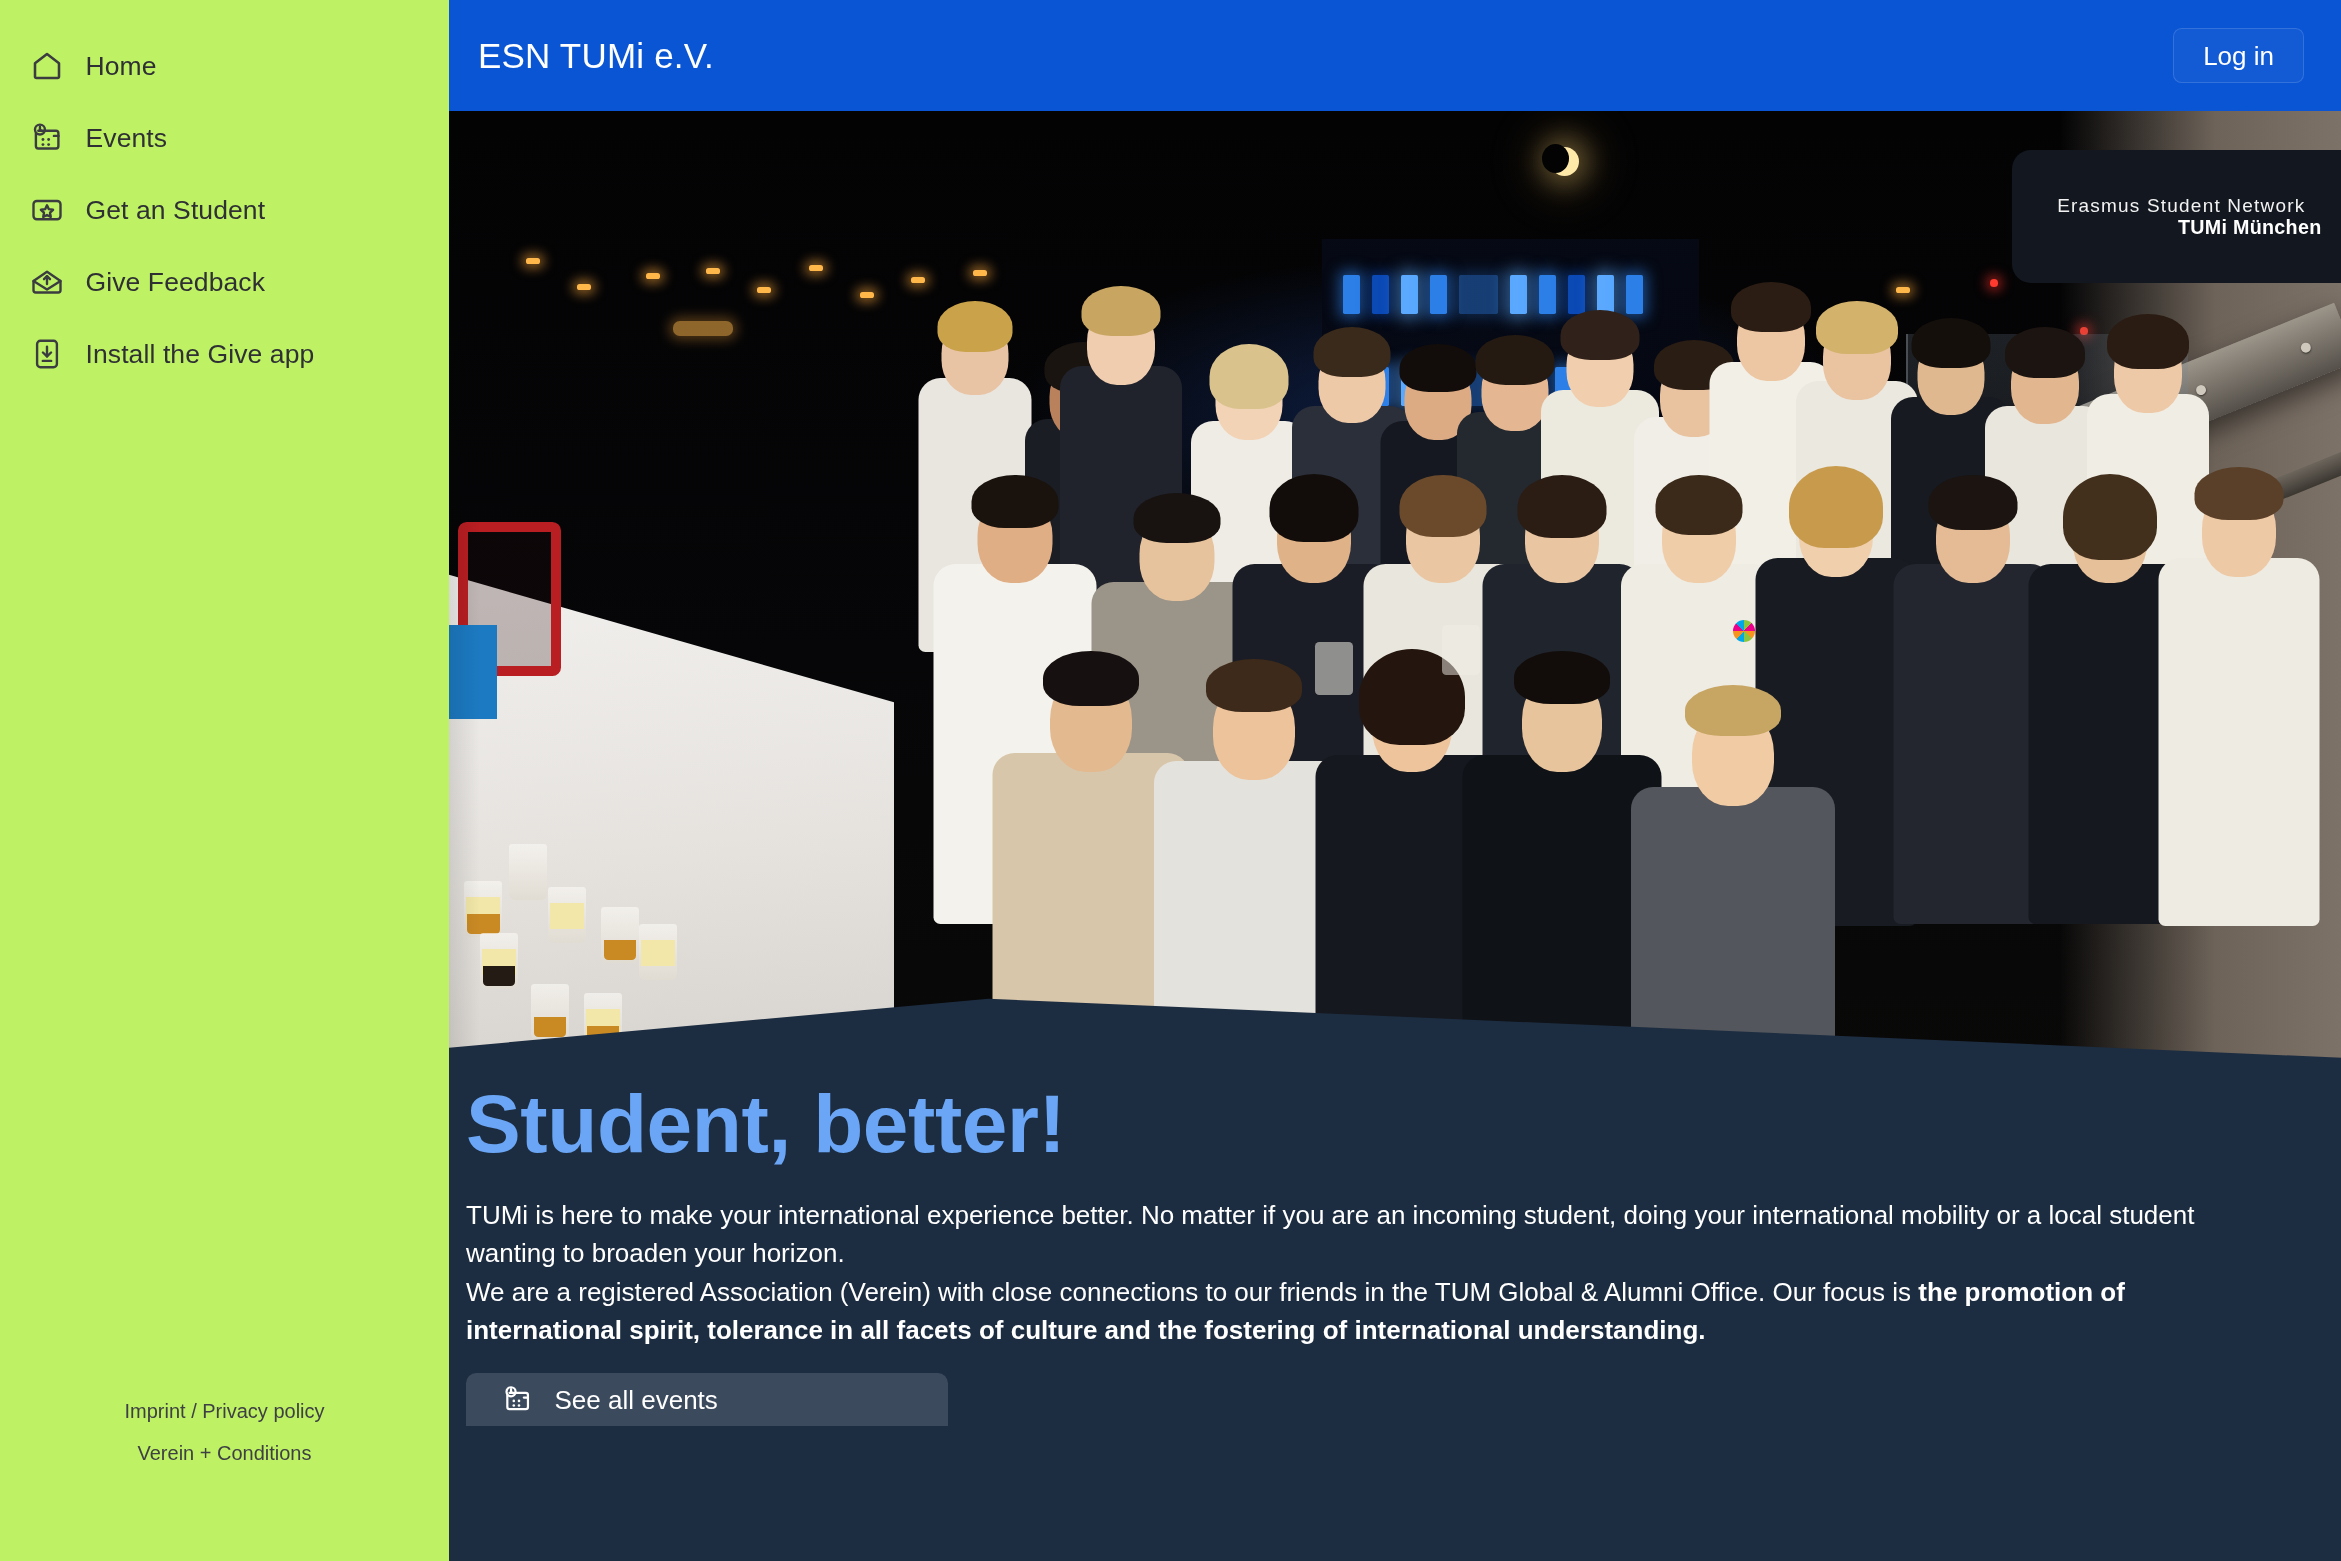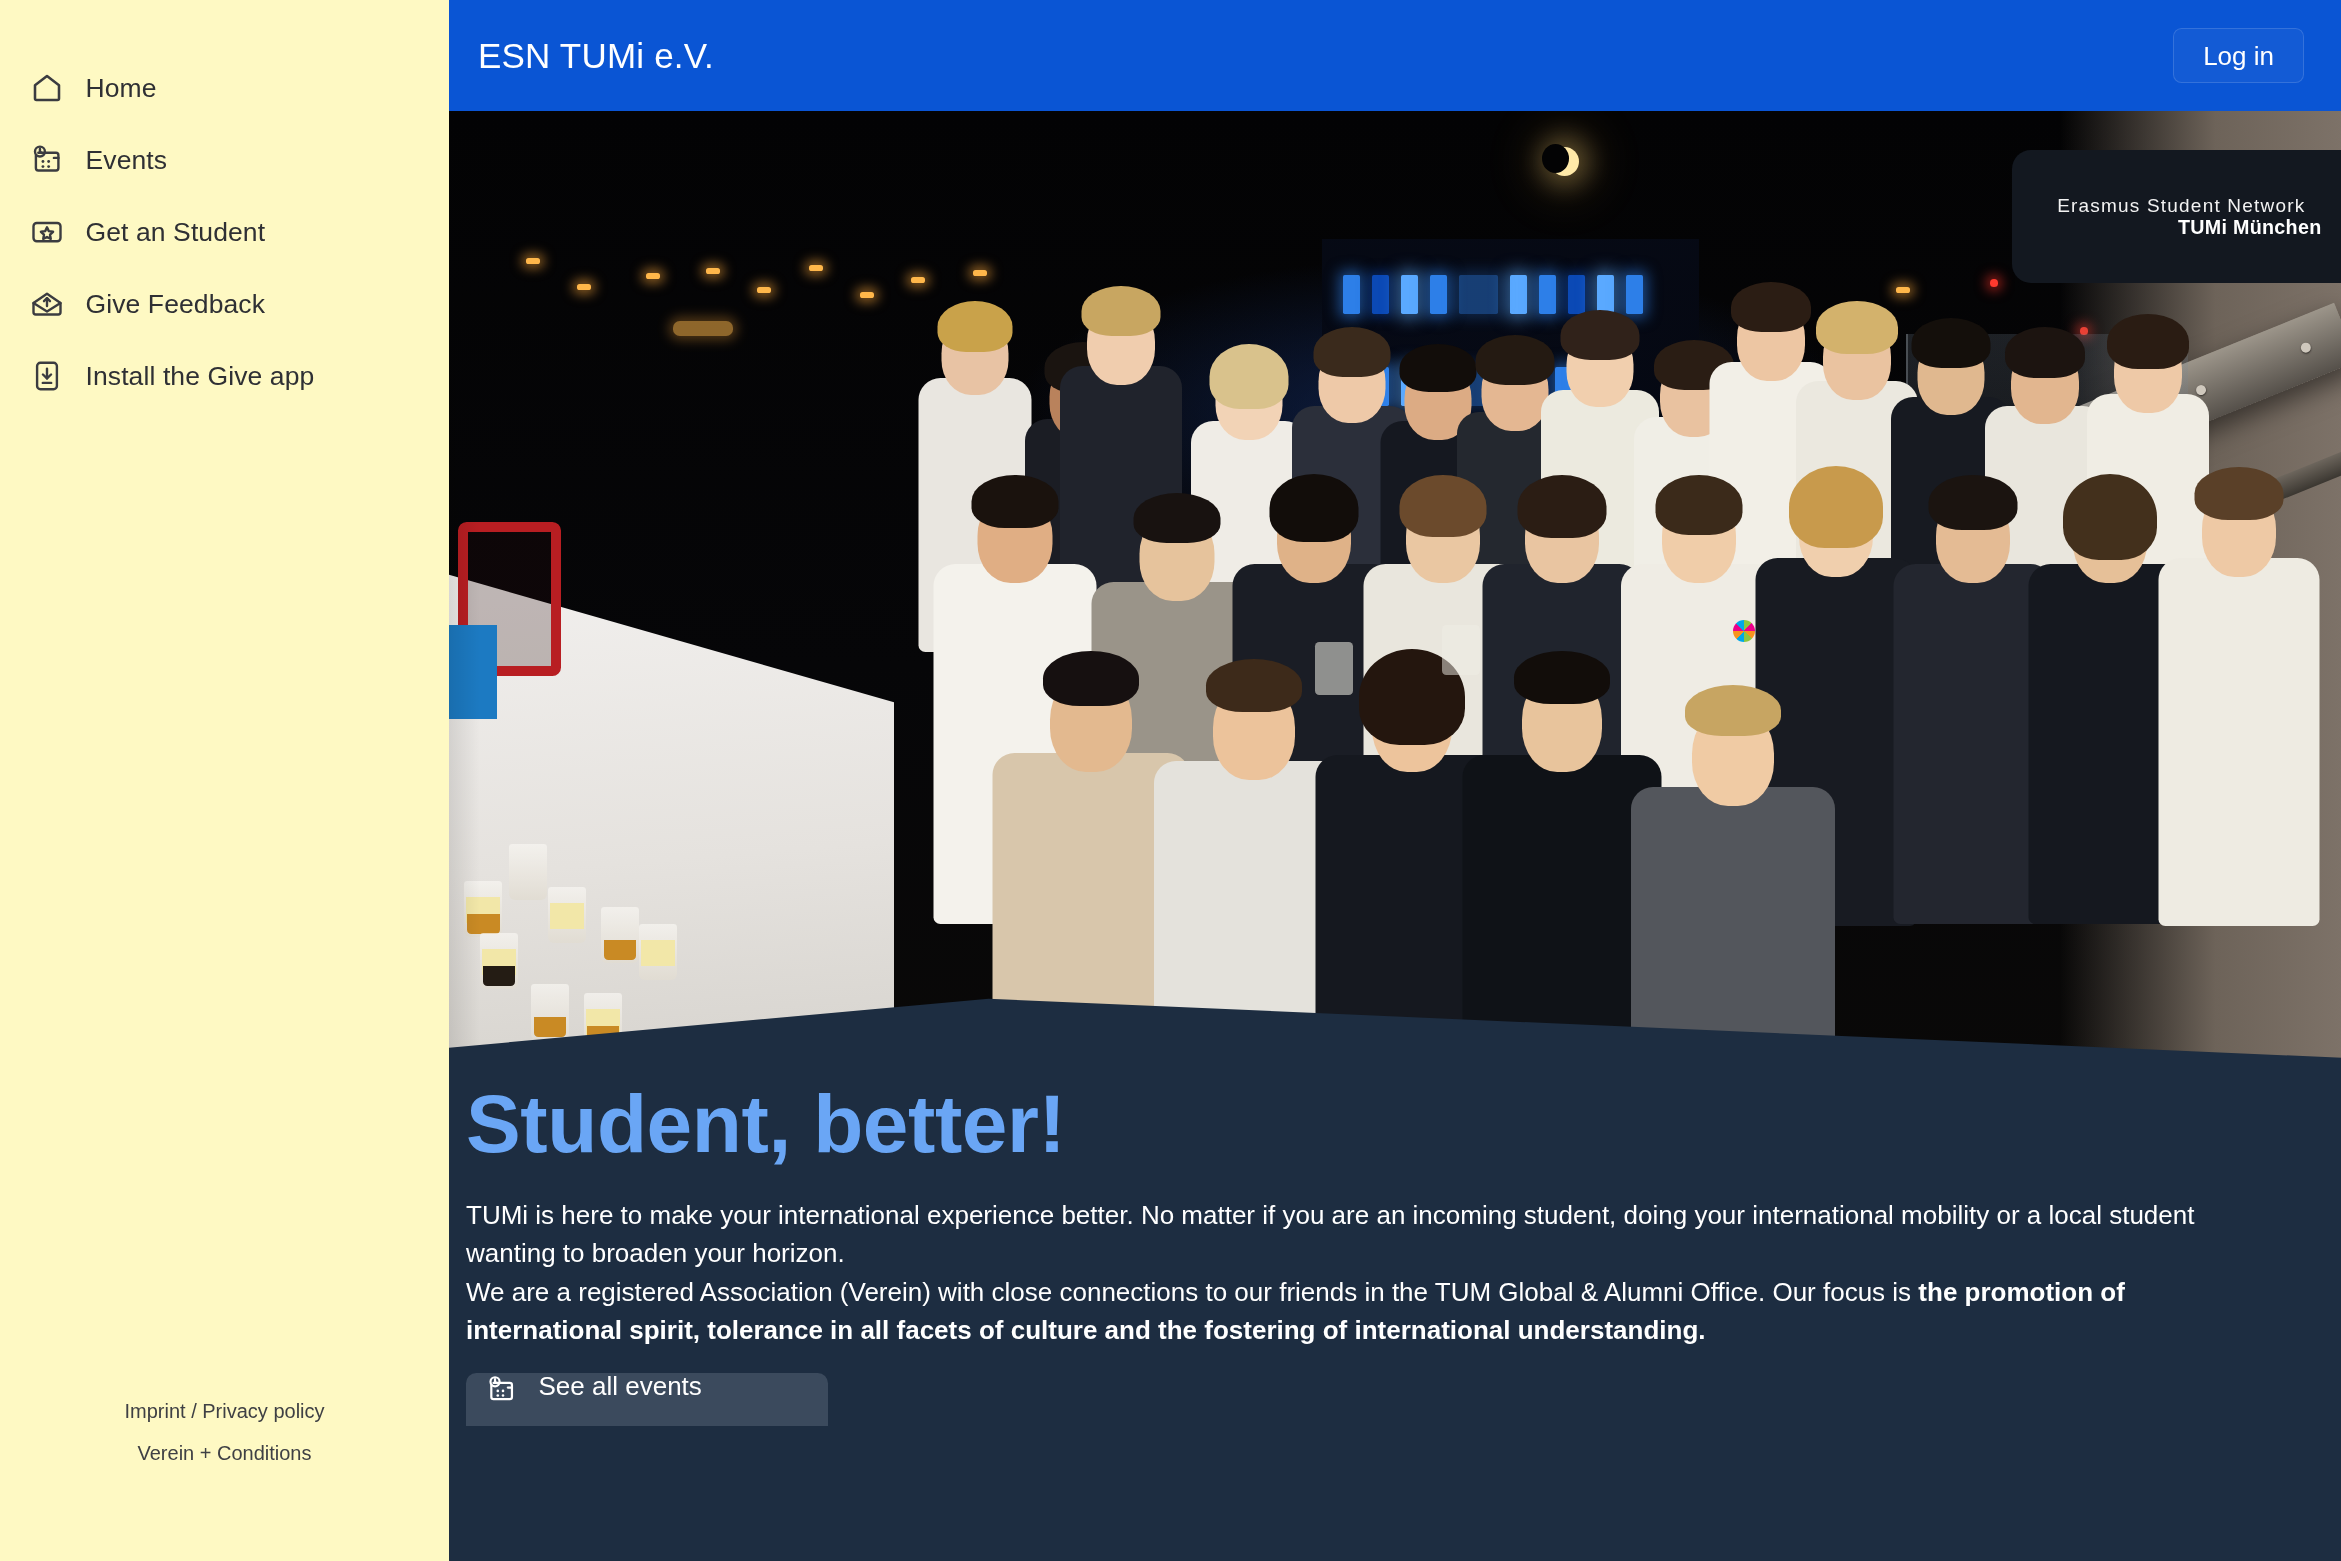--- a/index.html
+++ b/index.html
@@ -14,25 +14,25 @@
     position: relative;
     width: 2342px; height: 1561px;
     display: flex;
   }
 
   
   .sidebar {
     position: relative;
     width: 449px;
     height: 1561px;
-    background: #fef9c3;
+    background: #bef264;
     display: flex;
     flex-direction: column;
     flex: 0 0 449px;
-    padding-top: 52px;
+    padding-top: 30px;
   }
   .sidebar::after {
     content: "";
     position: absolute;
     top: 0; right: -31px;
     width: 31px; height: 100%;
     background: linear-gradient(to right, rgba(0,0,0,0.10), rgba(0,0,0,0.0));
     pointer-type: none;
     z-index: 5;
   }
@@ -302,26 +302,26 @@
     width: 1815px;
     font-size: 26px;
     line-height: 1.48;
     color: #ffffff;
   }
   .hero-body strong { font-weight: 700; }
 
   .events-btn {
     position: absolute;
     left: 17px; top: 483px;
-    width: 362px;
+    width: 482px;
     height: 53px;
     display: flex;
-    align-items: flex-start;
+    align-items: center;
     gap: 20.5px;
-    padding: 0 19px;
+    padding: 0 35px;
     background: #3b4a5d;
     border-radius: 10.3px 10.3px 0 0;
     cursor: pointer;
   }
   .events-btn .ev-ico { width: 33px; height: 33px; color: #ffffff; flex: 0 0 33px; }
   .events-btn .ev-ico svg { width: 33px; height: 33px; display: block; }
   .events-btn .ev-label { color: #ffffff; font-size: 26px; line-height: 1; }
 
   
   .esn-badge {

